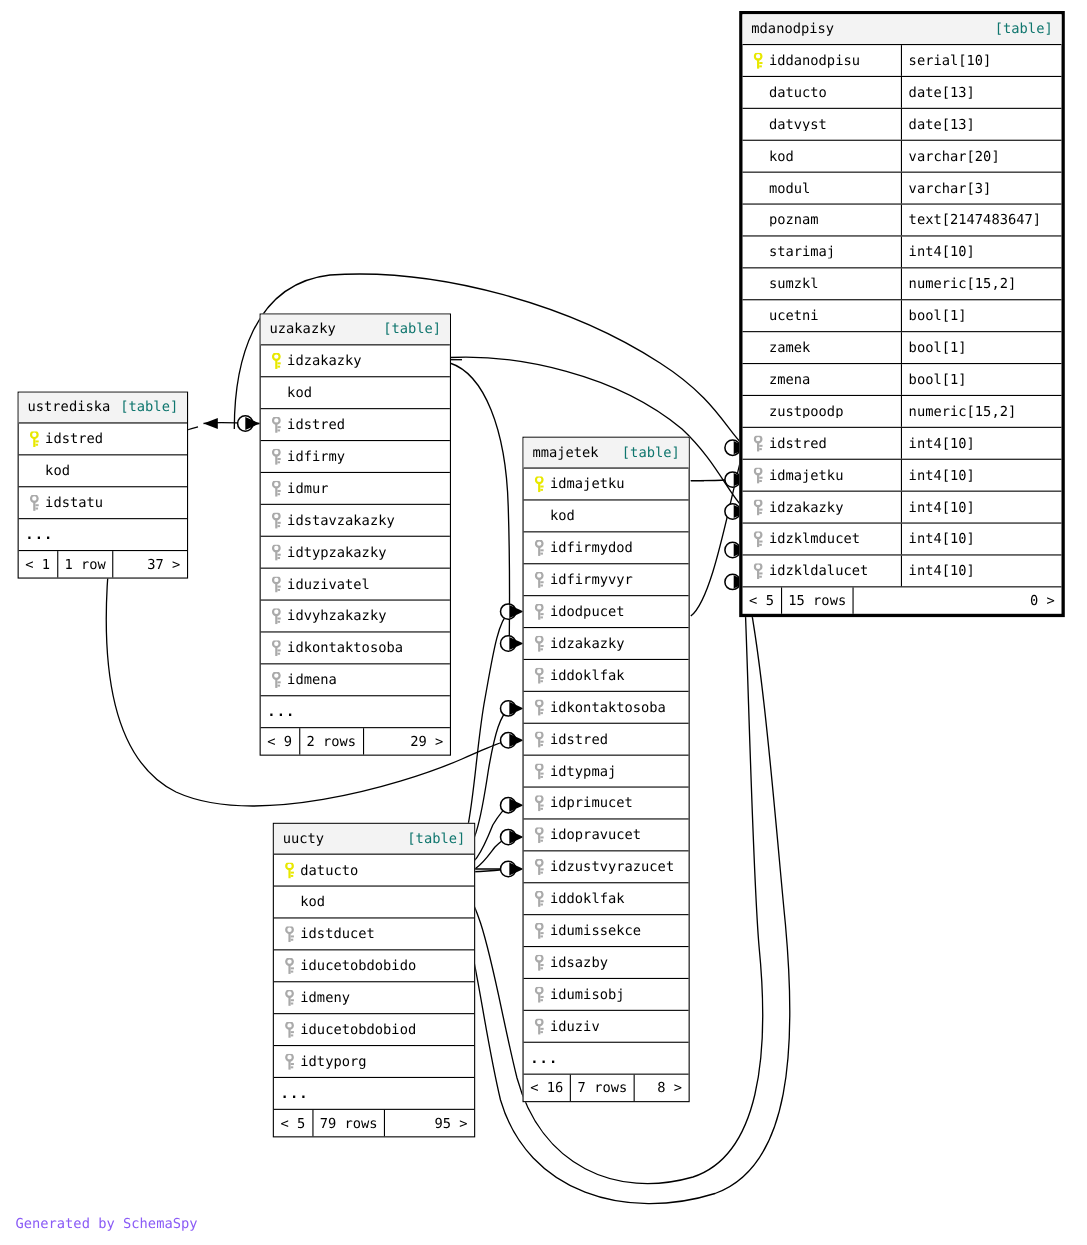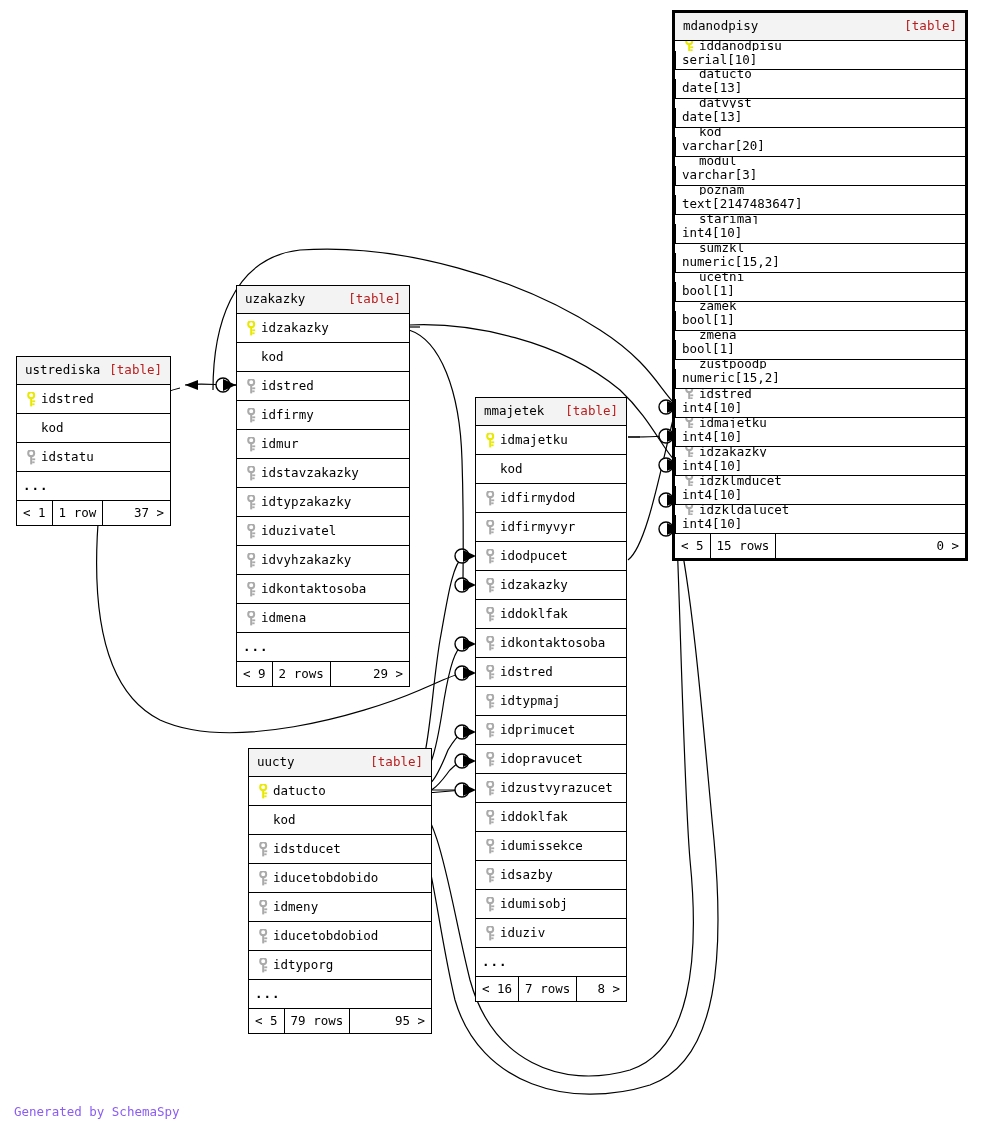--- a/index.html
+++ b/index.html
@@ -37,29 +37,28 @@
     border-bottom: 1px solid #000000;
     height: 28px;
     display: flex;
     align-items: center;
     justify-content: space-between;
     padding: 0 8px;
     box-sizing: border-box;
     white-space: nowrap;
   }
   .tbl-name { color: #000; }
-  .tbl-tag { color: #b91c1c; text-align: right; }
+  .tbl-tag { color: #0f766e; text-align: right; }
   .col-row {
     display: flex;
     height: 29px;
     border-bottom: 1px solid #000000;
     box-sizing: border-box;
-    align-items: flex-start;
+    align-items: center;
     white-space: nowrap;
-    flex-direction: column;
   }
   .col-row:last-of-type { }
   .col-name {
     flex: 1 1 auto;
     display: flex;
     align-items: center;
     padding-left: 6px;
     box-sizing: border-box;
     overflow: hidden;
   }

